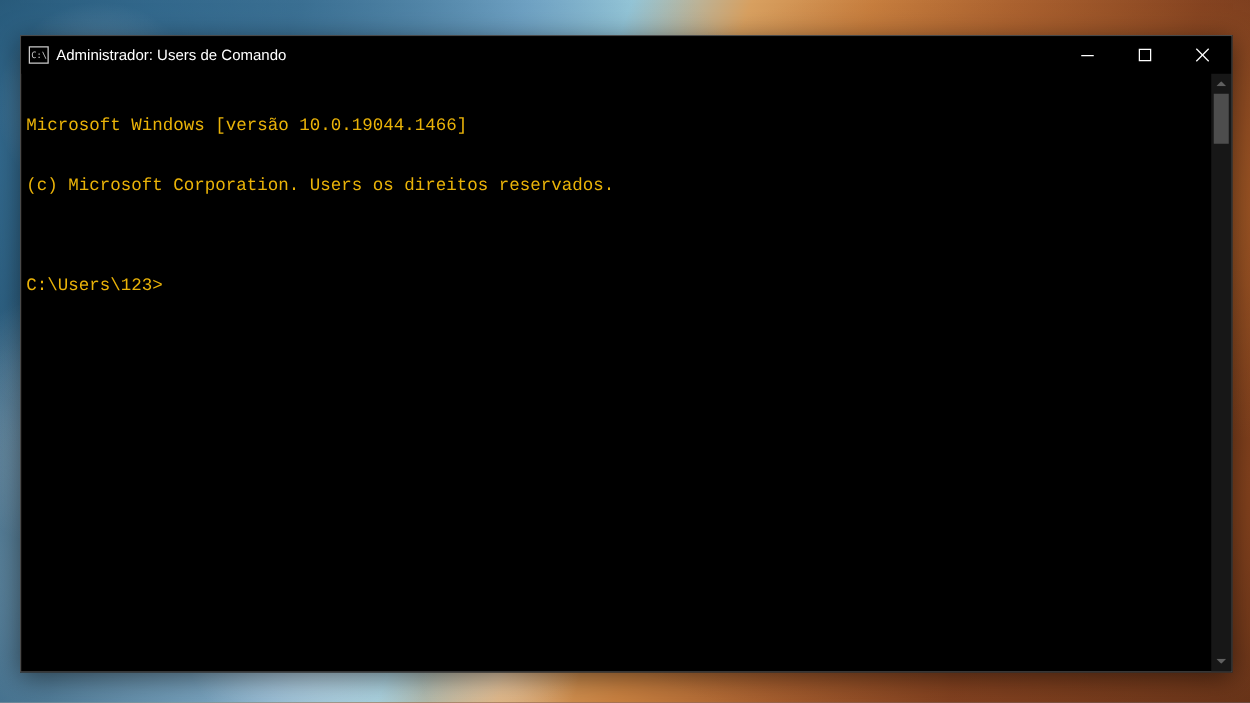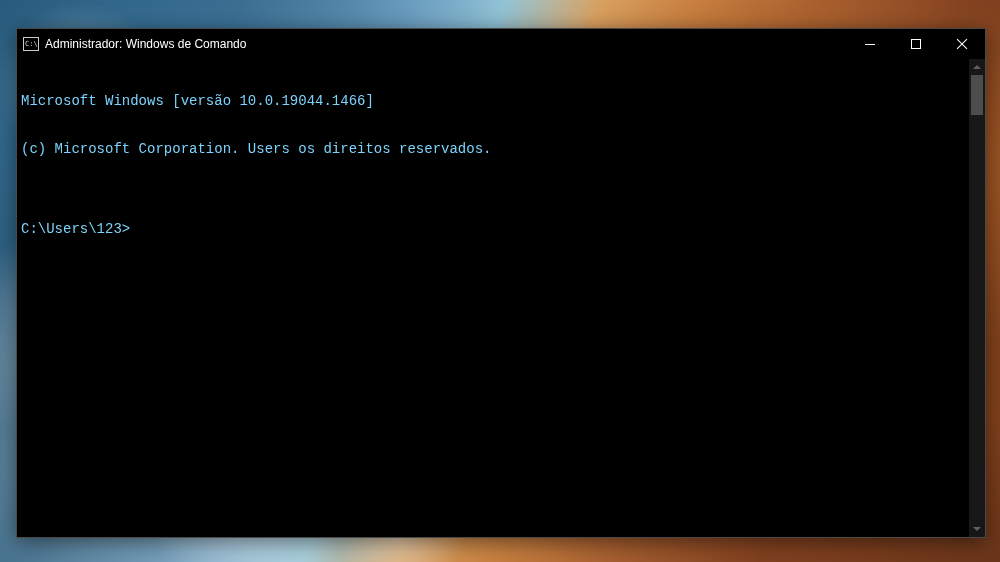--- a/index.html
+++ b/index.html
@@ -144,21 +144,21 @@
       display: flex;
       position: relative;
     }
     
     .terminal-content {
       flex: 1;
       padding: 2px 4px;
       font-family: 'Consolas', 'Courier New', monospace;
       font-size: 14px;
       line-height: 16px;
-      color: #7dd3fc;
+      color: #eab308;
       white-space: pre;
       overflow: hidden;
     }
     
     .terminal-line {
       display: block;
     }
     
     .prompt-line {
       display: flex;
@@ -208,21 +208,21 @@
 </head>
 <body>
 
 <div class="desktop-bg"></div>
 <div class="wave-overlay"></div>
 
 <div class="cmd-window">
   <div class="titlebar">
     <div class="titlebar-left">
       <div class="cmd-icon">C:\</div>
-      <span>Administrador: Windows de Comando</span>
+      <span>Administrador: Users de Comando</span>
     </div>
     <div class="titlebar-buttons">
       <div class="titlebar-btn">
         <div class="minimize-icon"></div>
       </div>
       <div class="titlebar-btn">
         <div class="maximize-icon"></div>
       </div>
       <div class="titlebar-btn close">
         <div class="close-icon"></div>

